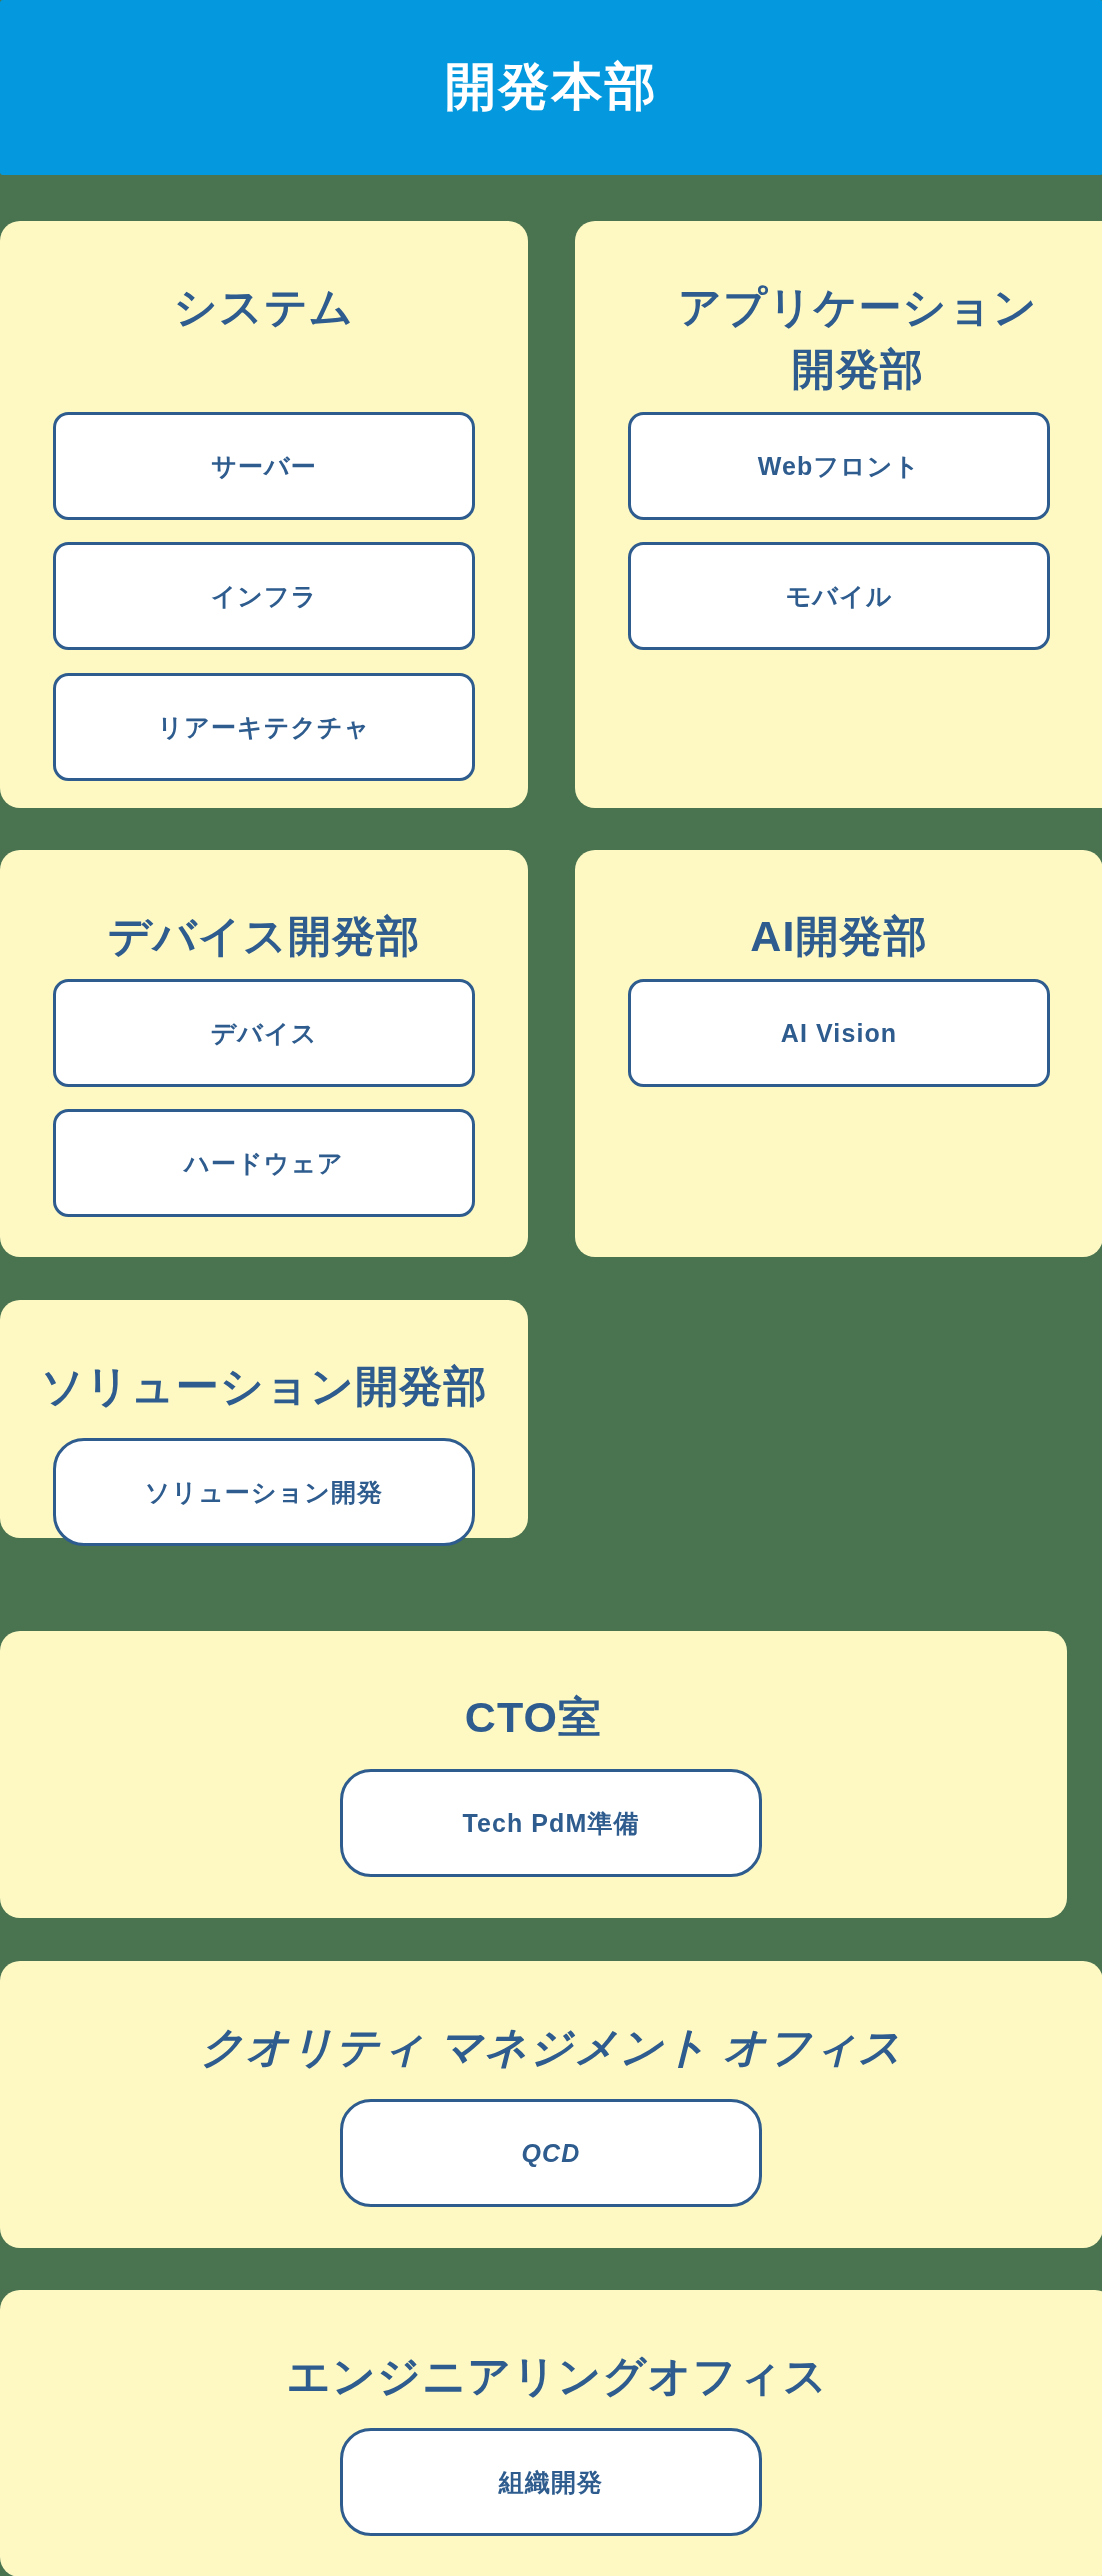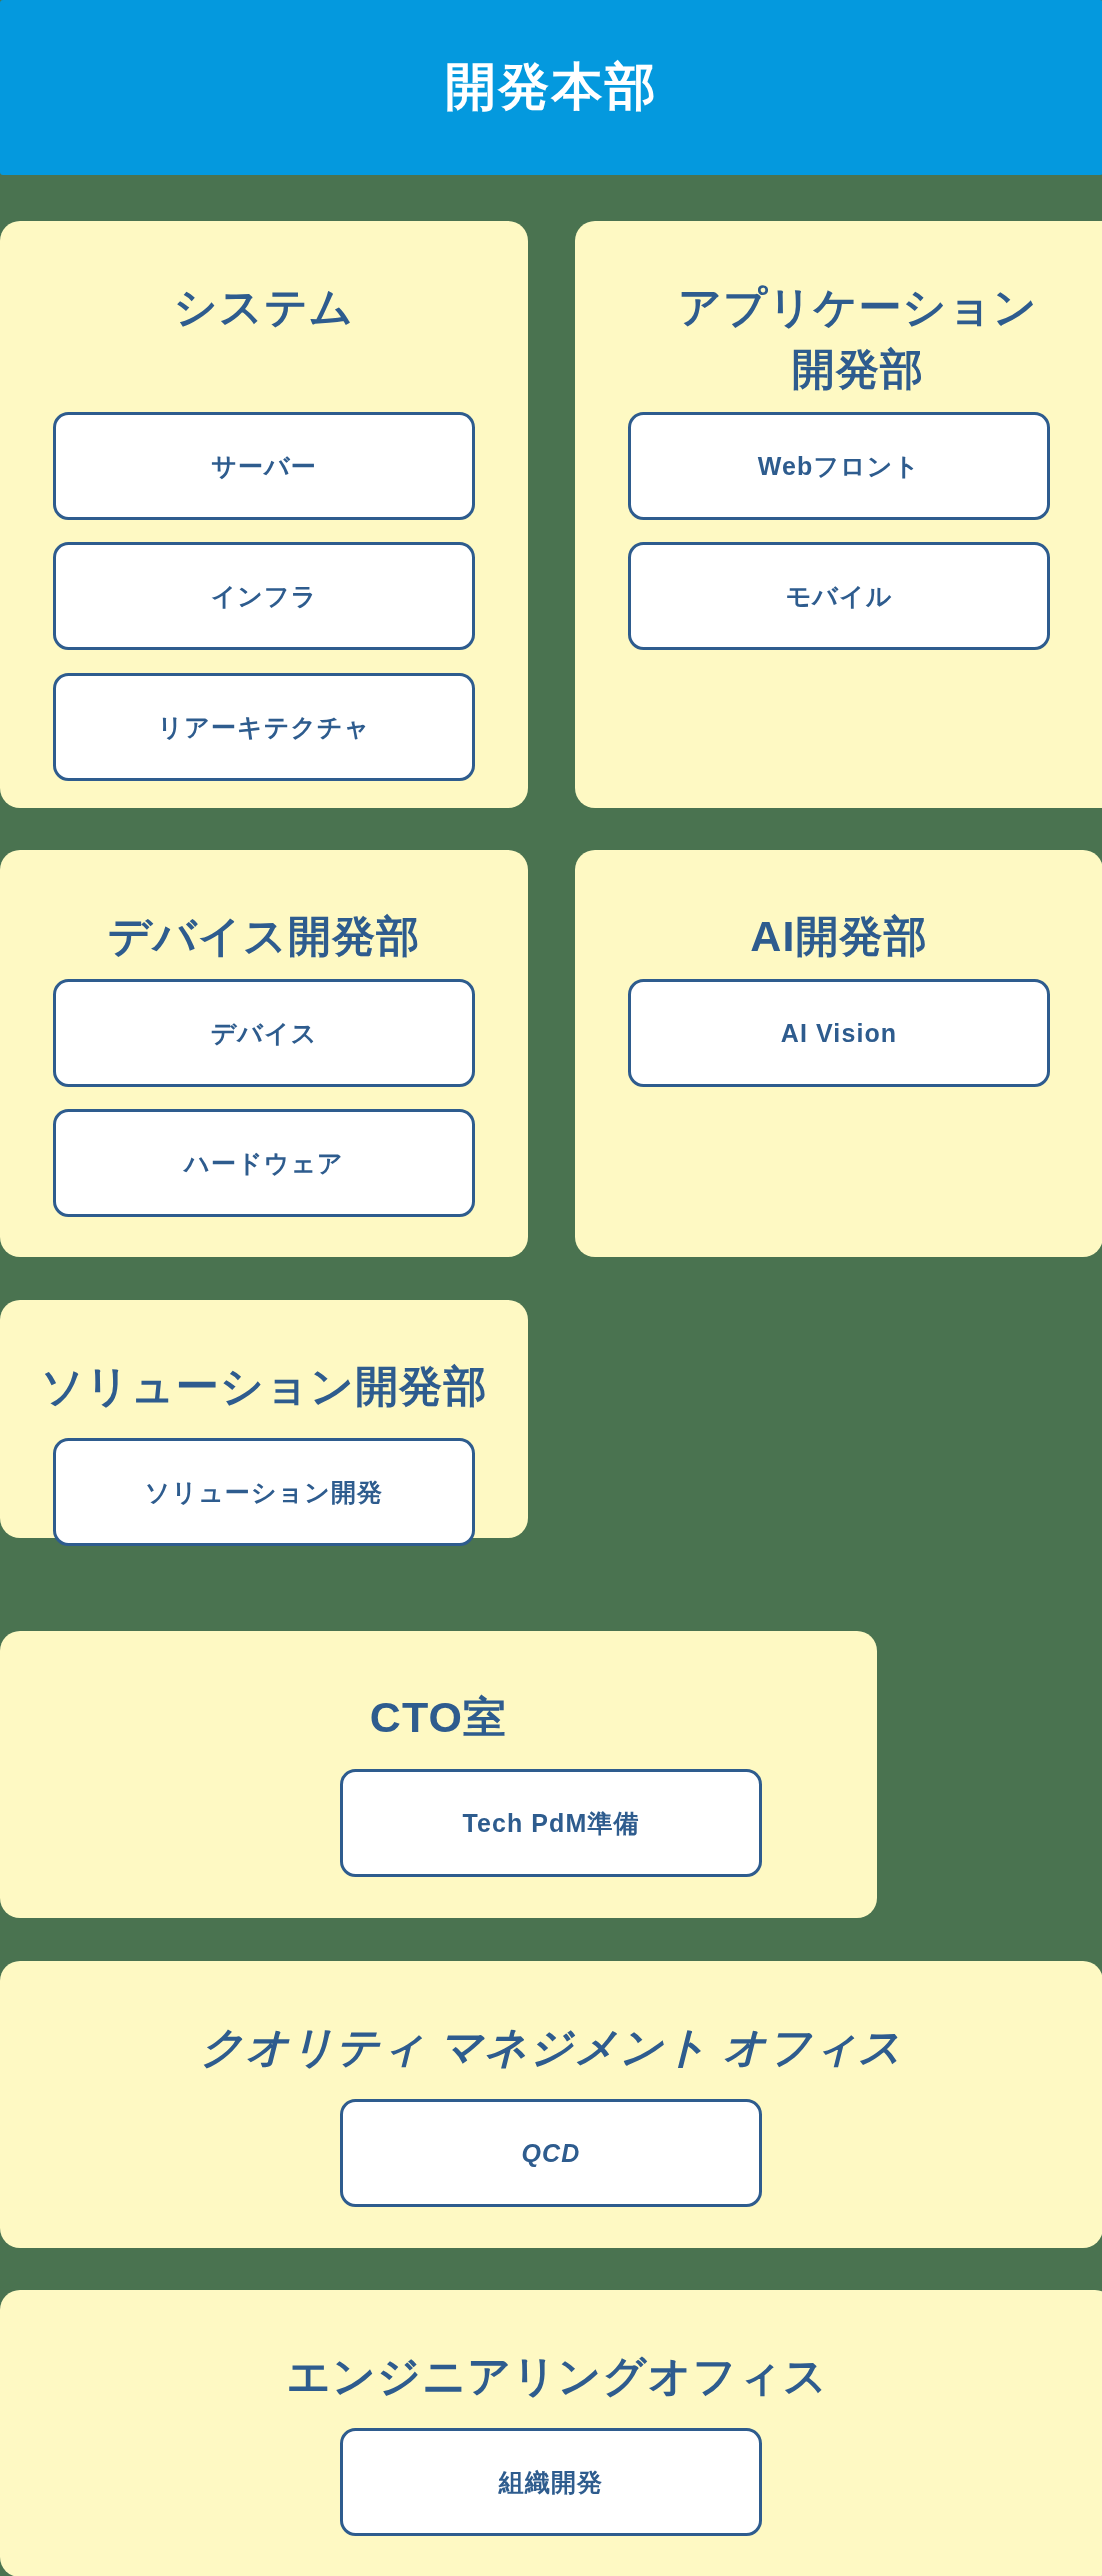--- a/index.html
+++ b/index.html
@@ -72,31 +72,31 @@
   }
   .col-box { left: 53px; width: 422px; }
   .wide-box { left: 340px; width: 422px; }
 
   
   .card-system      { left: 0;      top: 221px;  width: 528px;  height: 587px; }
   .card-application { left: 575px; top: 221px;  width: 528px;  height: 587px; padding-left: 38px; }
   .card-device      { left: 0;      top: 850px; width: 528px;  height: 407px; }
   .card-ai          { left: 575px; top: 850px; width: 528px;  height: 407px; }
   .card-solution    { left: 0;      top: 1300px; width: 528px;  height: 238px; }
-  .card-cto         { left: 0;      top: 1631px; width: 877px; height: 287px; }
+  .card-cto         { left: 0;      top: 1631px; width: 1067px; height: 287px; }
   .card-quality     { left: 0;      top: 1961px; width: 1103px; height: 287px; font-style: italic; }
   .card-engineering { left: 0;      top: 2290px; width: 1103px; height: 287px; padding-left: 12px; }
 
   
   .row-a1 { top: 191px; }
   .row-a2 { top: 321px; }
   .row-a3 { top: 452px; }
   .row-b1 { top: 129px; }
   .row-b2 { top: 259px; }
-  .row-c1 { top: 138px; }
+  .row-c1 { top: 138px; border-radius: 31px; }
 </style>
 </head>
 <body>
 
 <div class="stage">
 
   <div class="header">
     <div class="header-title">開発本部</div>
   </div>
 

